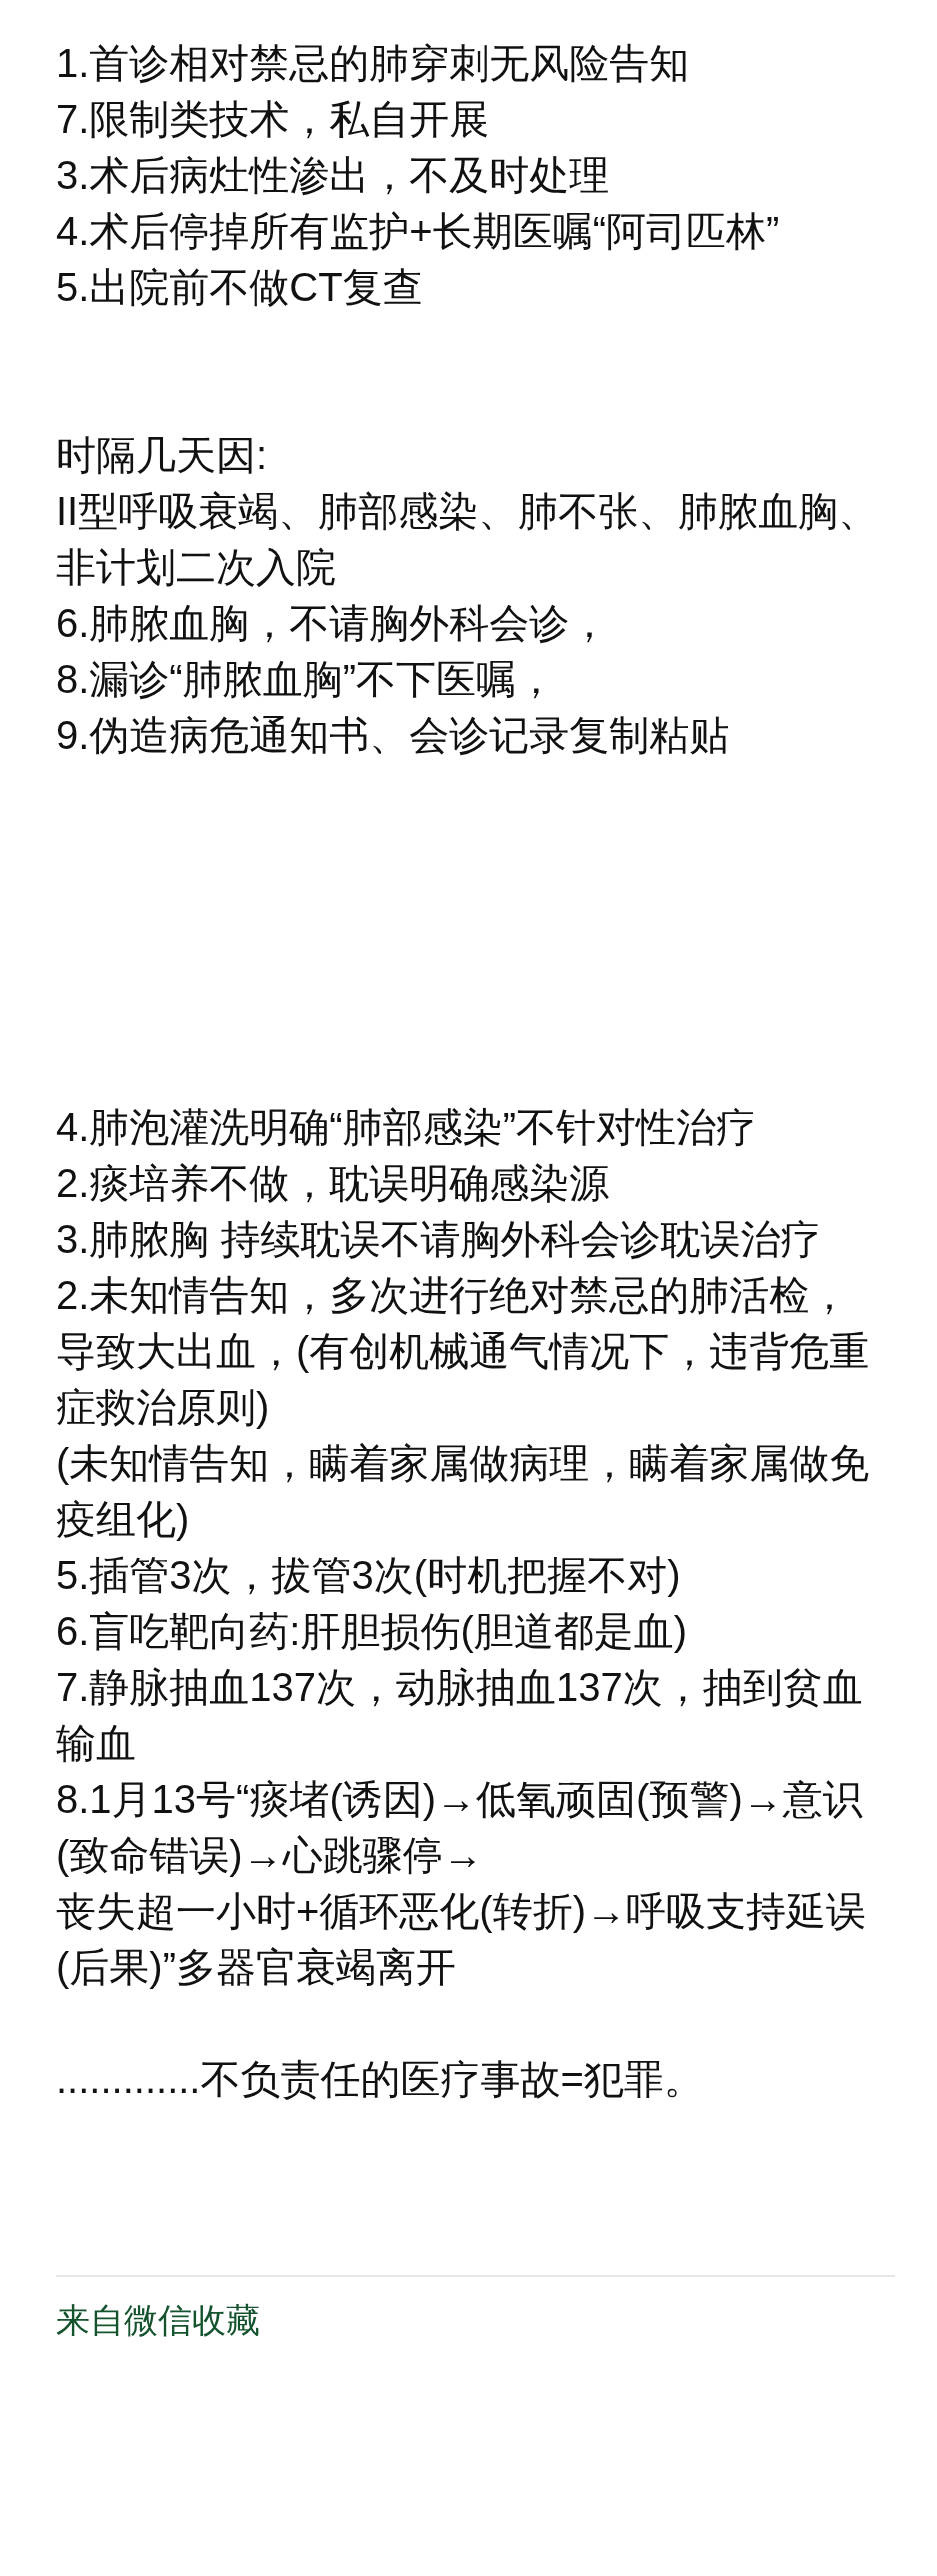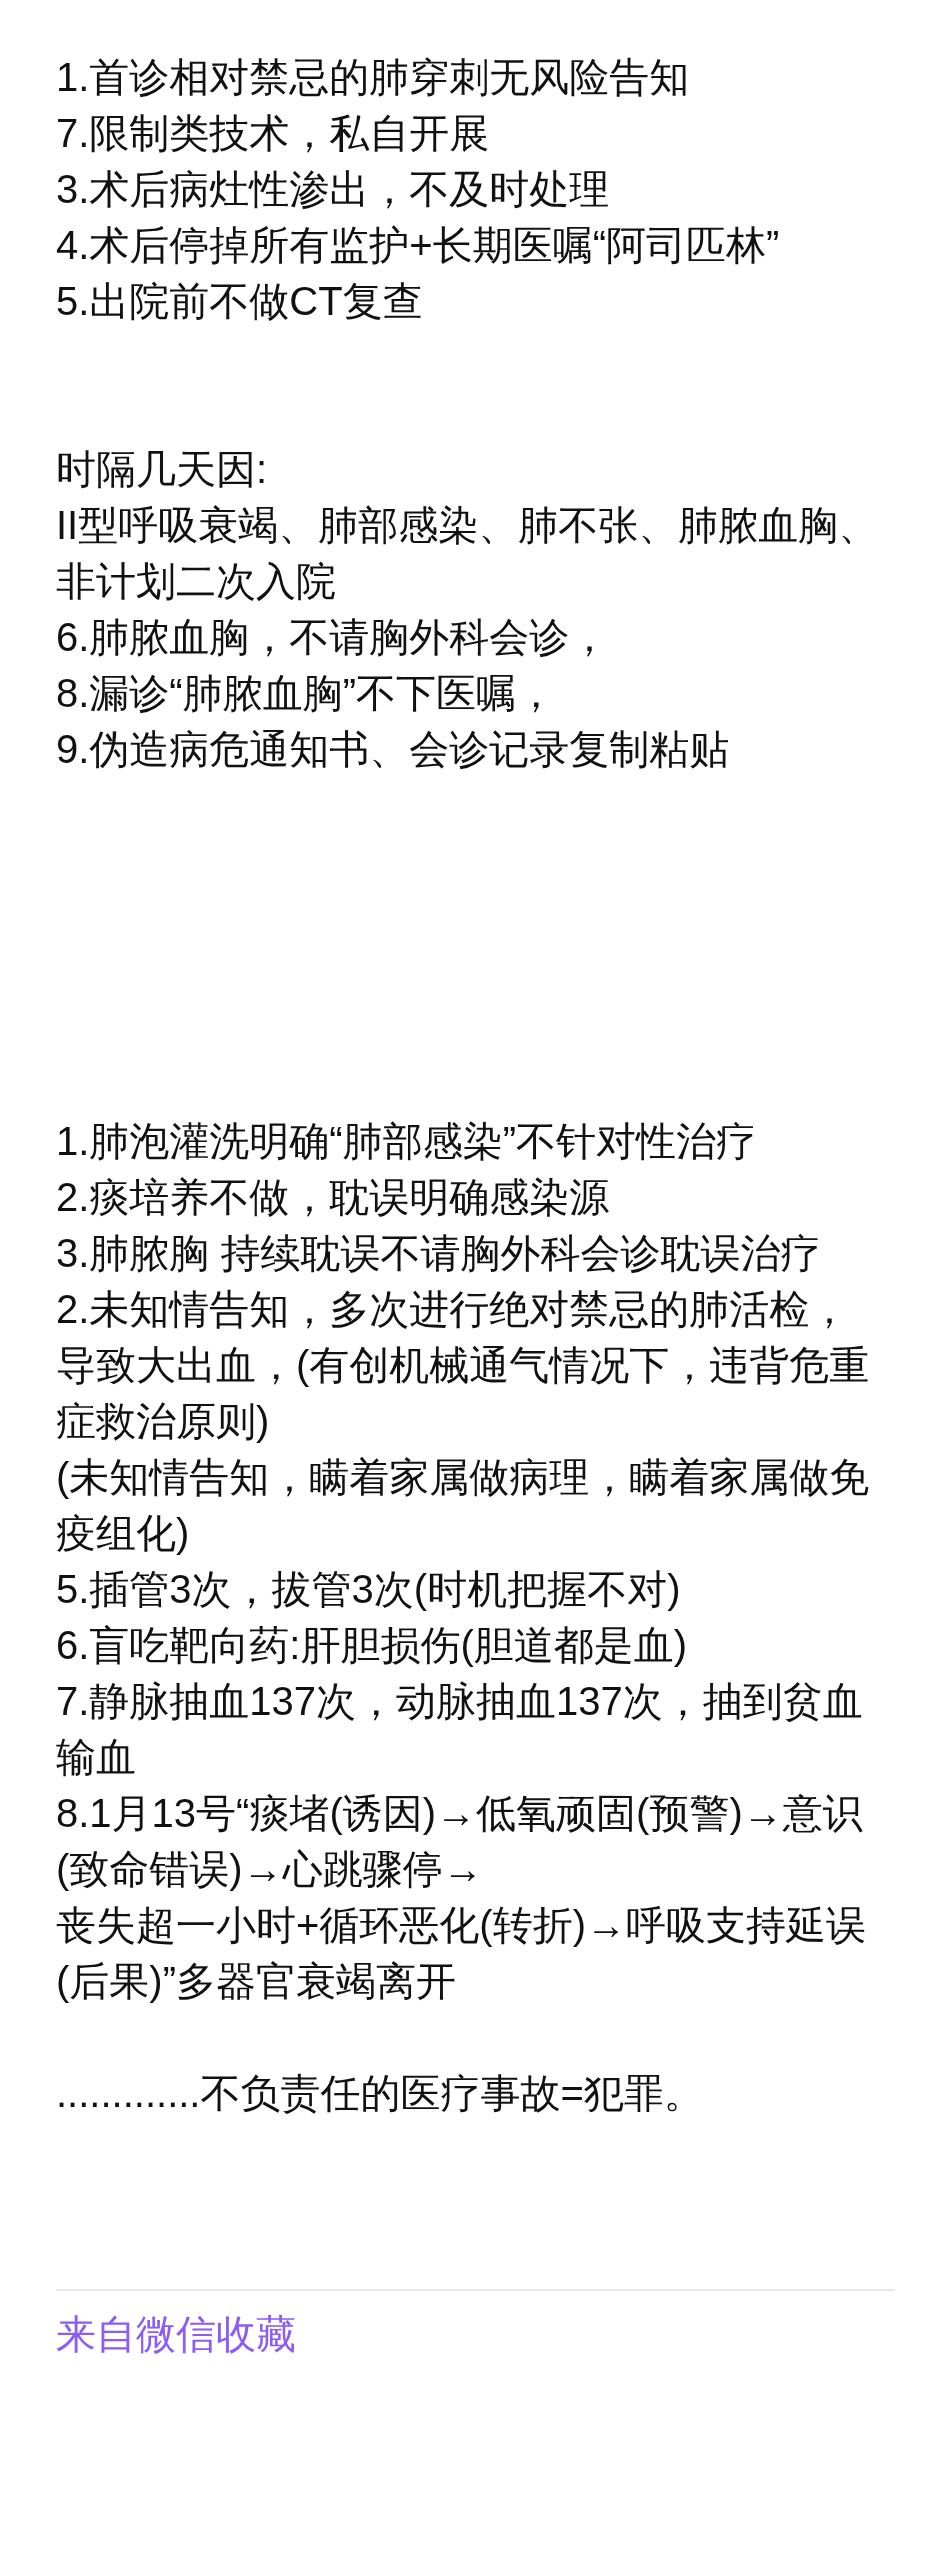--- a/index.html
+++ b/index.html
@@ -8,40 +8,40 @@
     background: #ffffff;
   }
   body {
     width: 938px;
     height: 2576px;
     overflow: hidden;
     font-family: "Liberation Sans", "DejaVu Sans", sans-serif;
     position: relative;
   }
   .note-body {
-    padding: 49px 35px 0 56px;
+    padding: 35px 35px 0 56px;
   }
   .line {
     font-size: 40px;
     line-height: 56px;
     min-height: 56px;
     color: #111111;
     white-space: pre;
     overflow: visible;
   }
   .divider {
     height: 1.7px;
     background: #e7e7e7;
     margin: 168px 43px 0 56px;
   }
   .note-source {
     margin: 22.6px 0 0 56px;
-    font-size: 40px;
+    font-size: 34px;
     line-height: 43px;
-    color: #8b5cf6;
+    color: #14532d;
   }
 </style>
 </head>
 <body>
 
 <div class="note-body">
     <div class="line">1.首诊相对禁忌的肺穿刺无风险告知</div>
     <div class="line">7.限制类技术，私自开展</div>
     <div class="line">3.术后病灶性渗出，不及时处理</div>
     <div class="line">4.术后停掉所有监护+长期医嘱“阿司匹林”</div>
@@ -53,21 +53,21 @@
     <div class="line">非计划二次入院</div>
     <div class="line">6.肺脓血胸，不请胸外科会诊，</div>
     <div class="line">8.漏诊“肺脓血胸”不下医嘱，</div>
     <div class="line">9.伪造病危通知书、会诊记录复制粘贴</div>
     <div class="line">&nbsp;</div>
     <div class="line">&nbsp;</div>
     <div class="line">&nbsp;</div>
     <div class="line">&nbsp;</div>
     <div class="line">&nbsp;</div>
     <div class="line">&nbsp;</div>
-    <div class="line">1.肺泡灌洗明确“肺部感染”不针对性治疗</div>
+    <div class="line">4.肺泡灌洗明确“肺部感染”不针对性治疗</div>
     <div class="line">2.痰培养不做，耽误明确感染源</div>
     <div class="line">3.肺脓胸 持续耽误不请胸外科会诊耽误治疗</div>
     <div class="line">2.未知情告知，多次进行绝对禁忌的肺活检，</div>
     <div class="line">导致大出血，(有创机械通气情况下，违背危重</div>
     <div class="line">症救治原则)</div>
     <div class="line">(未知情告知，瞒着家属做病理，瞒着家属做免</div>
     <div class="line">疫组化)</div>
     <div class="line">5.插管3次，拔管3次(时机把握不对)</div>
     <div class="line">6.盲吃靶向药:肝胆损伤(胆道都是血)</div>
     <div class="line">7.静脉抽血137次，动脉抽血137次，抽到贫血</div>

